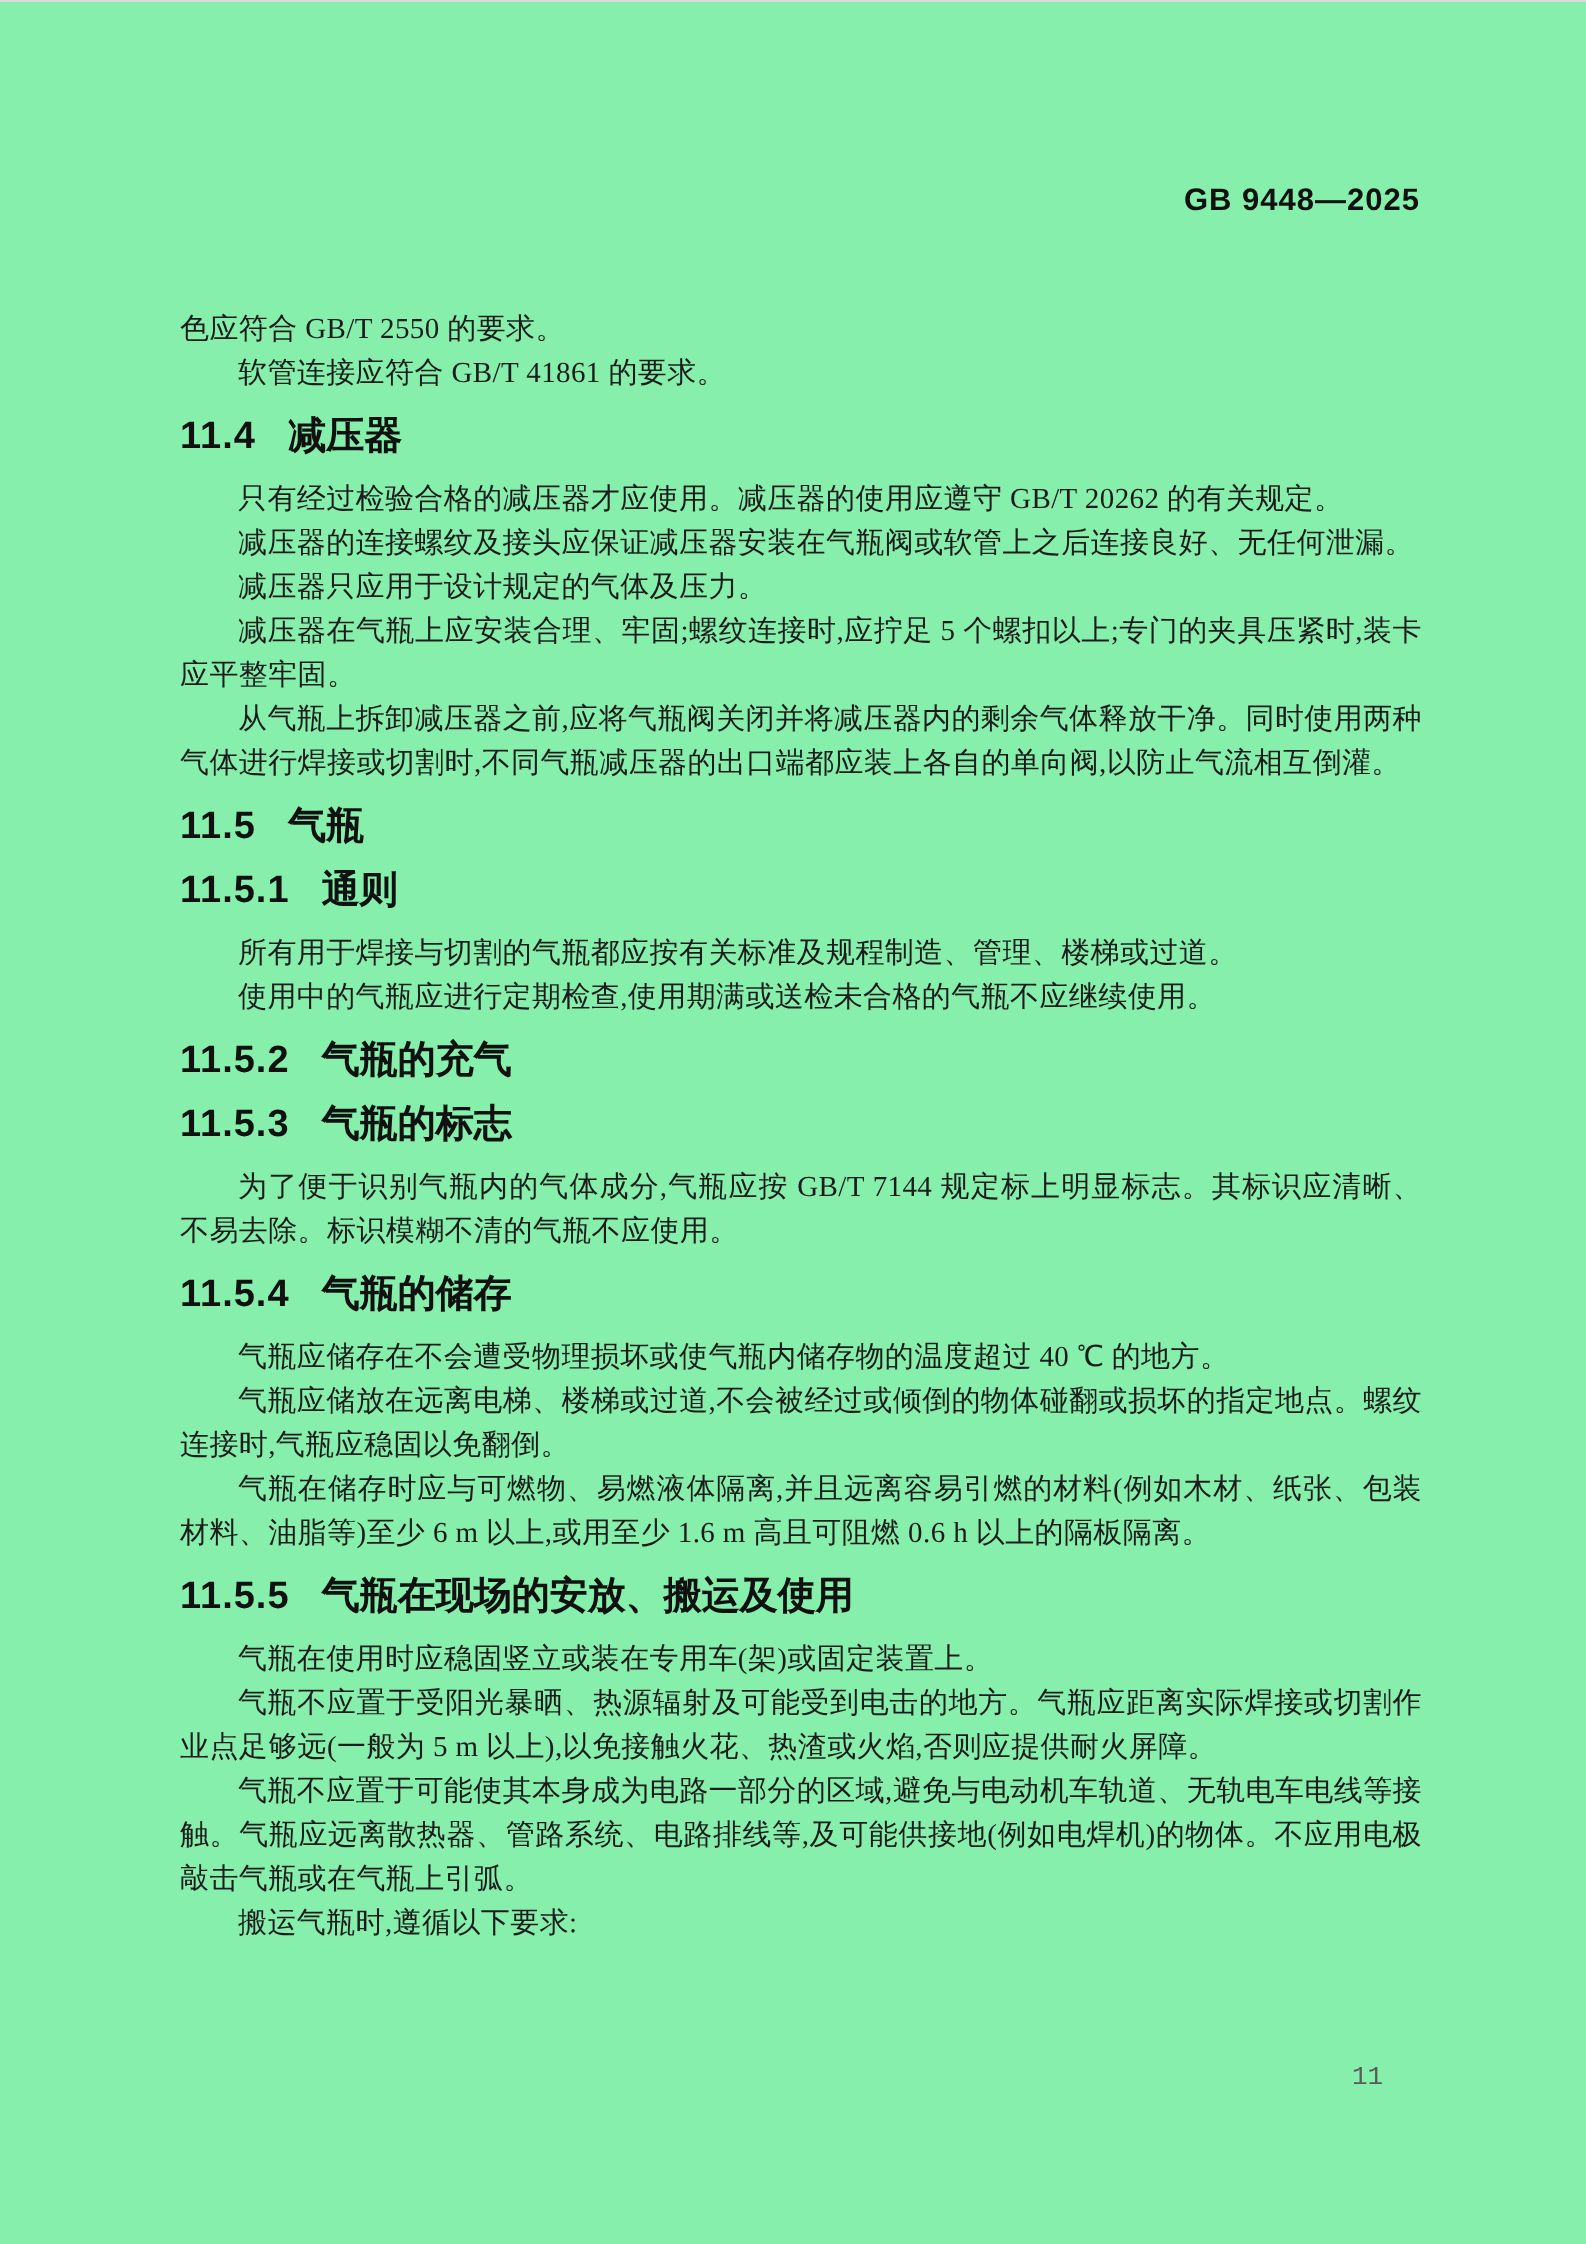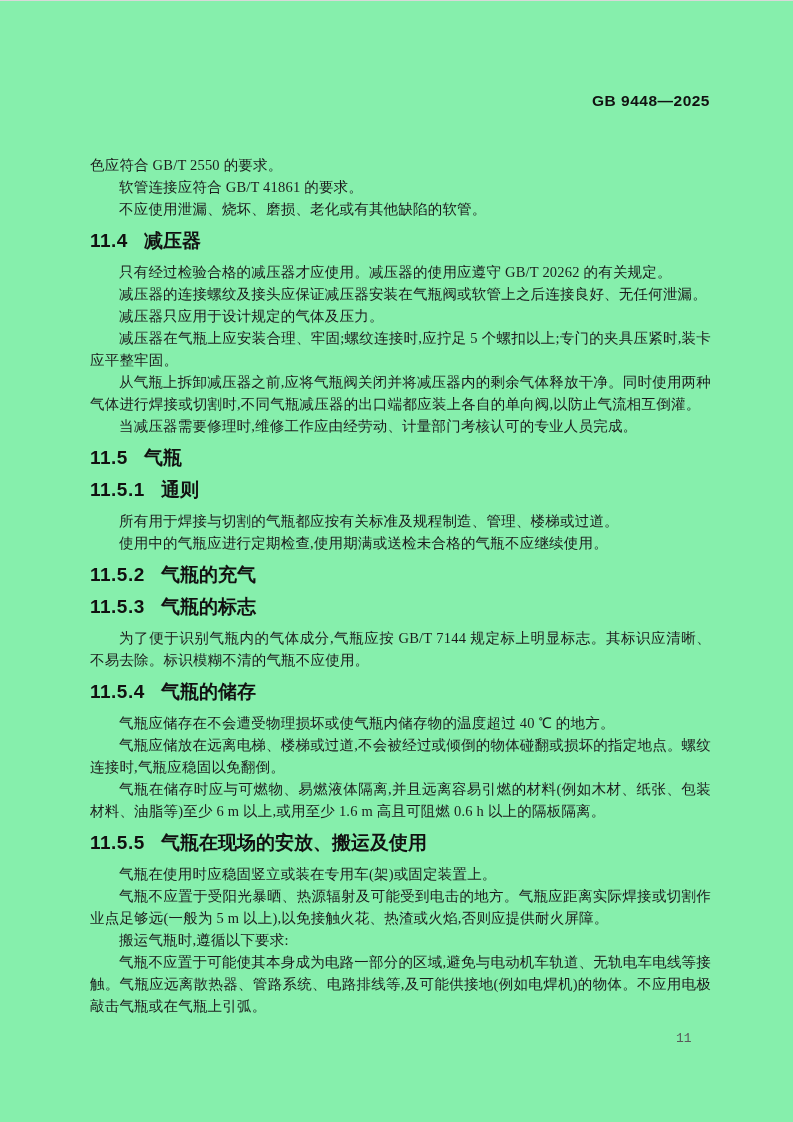--- a/index.html
+++ b/index.html
@@ -78,39 +78,37 @@
 </style>
 </head>
 <body>
 
 <div class="page">
   <div class="scan-edge"></div>
   <div class="doc-header">GB 9448—2025</div>
   <div class="content">
       <p class="para">色应符合 GB/T 2550 的要求。</p>
       <p class="para indent">软管连接应符合 GB/T 41861 的要求。</p>
-      <p class="para indent">不应使用泄漏、烧坏、磨损、老化或有其他缺陷的软管。</p>
       <div class="heading"><span class="hnum">11.4</span><span>减压器</span></div>
       <p class="para indent">只有经过检验合格的减压器才应使用。减压器的使用应遵守 GB/T 20262 的有关规定。</p>
       <p class="para indent">减压器的连接螺纹及接头应保证减压器安装在气瓶阀或软管上之后连接良好、无任何泄漏。</p>
       <p class="para indent">减压器只应用于设计规定的气体及压力。</p>
       <p class="para indent">减压器在气瓶上应安装合理、牢固;螺纹连接时,应拧足 5 个螺扣以上;专门的夹具压紧时,装卡应平整牢固。</p>
       <p class="para indent">从气瓶上拆卸减压器之前,应将气瓶阀关闭并将减压器内的剩余气体释放干净。同时使用两种气体进行焊接或切割时,不同气瓶减压器的出口端都应装上各自的单向阀,以防止气流相互倒灌。</p>
-      <p class="para indent">当减压器需要修理时,维修工作应由经劳动、计量部门考核认可的专业人员完成。</p>
       <div class="heading"><span class="hnum">11.5</span><span>气瓶</span></div>
       <div class="heading"><span class="hnum">11.5.1</span><span>通则</span></div>
       <p class="para indent">所有用于焊接与切割的气瓶都应按有关标准及规程制造、管理、楼梯或过道。</p>
       <p class="para indent">使用中的气瓶应进行定期检查,使用期满或送检未合格的气瓶不应继续使用。</p>
       <div class="heading"><span class="hnum">11.5.2</span><span>气瓶的充气</span></div>
       <div class="heading"><span class="hnum">11.5.3</span><span>气瓶的标志</span></div>
       <p class="para indent">为了便于识别气瓶内的气体成分,气瓶应按 GB/T 7144 规定标上明显标志。其标识应清晰、不易去除。标识模糊不清的气瓶不应使用。</p>
       <div class="heading"><span class="hnum">11.5.4</span><span>气瓶的储存</span></div>
       <p class="para indent">气瓶应储存在不会遭受物理损坏或使气瓶内储存物的温度超过 40 ℃ 的地方。</p>
       <p class="para indent">气瓶应储放在远离电梯、楼梯或过道,不会被经过或倾倒的物体碰翻或损坏的指定地点。螺纹连接时,气瓶应稳固以免翻倒。</p>
       <p class="para indent">气瓶在储存时应与可燃物、易燃液体隔离,并且远离容易引燃的材料(例如木材、纸张、包装材料、油脂等)至少 6 m 以上,或用至少 1.6 m 高且可阻燃 0.6 h 以上的隔板隔离。</p>
       <div class="heading"><span class="hnum">11.5.5</span><span>气瓶在现场的安放、搬运及使用</span></div>
       <p class="para indent">气瓶在使用时应稳固竖立或装在专用车(架)或固定装置上。</p>
       <p class="para indent">气瓶不应置于受阳光暴晒、热源辐射及可能受到电击的地方。气瓶应距离实际焊接或切割作业点足够远(一般为 5 m 以上),以免接触火花、热渣或火焰,否则应提供耐火屏障。</p>
+      <p class="para indent">气瓶不应置于可能使其本身成为电路一部分的区域,避免与电动机车轨道、无轨电车电线等接触。气瓶应远离散热器、管路系统、电路排线等,及可能供接地(例如电焊机)的物体。不应用电极敲击气瓶或在气瓶上引弧。</p>
       <p class="para indent">搬运气瓶时,遵循以下要求:</p>
-      <p class="para indent">气瓶不应置于可能使其本身成为电路一部分的区域,避免与电动机车轨道、无轨电车电线等接触。气瓶应远离散热器、管路系统、电路排线等,及可能供接地(例如电焊机)的物体。不应用电极敲击气瓶或在气瓶上引弧。</p>
     </div>
   <div class="page-number">11</div>
 </div>
 
 </body></html>

